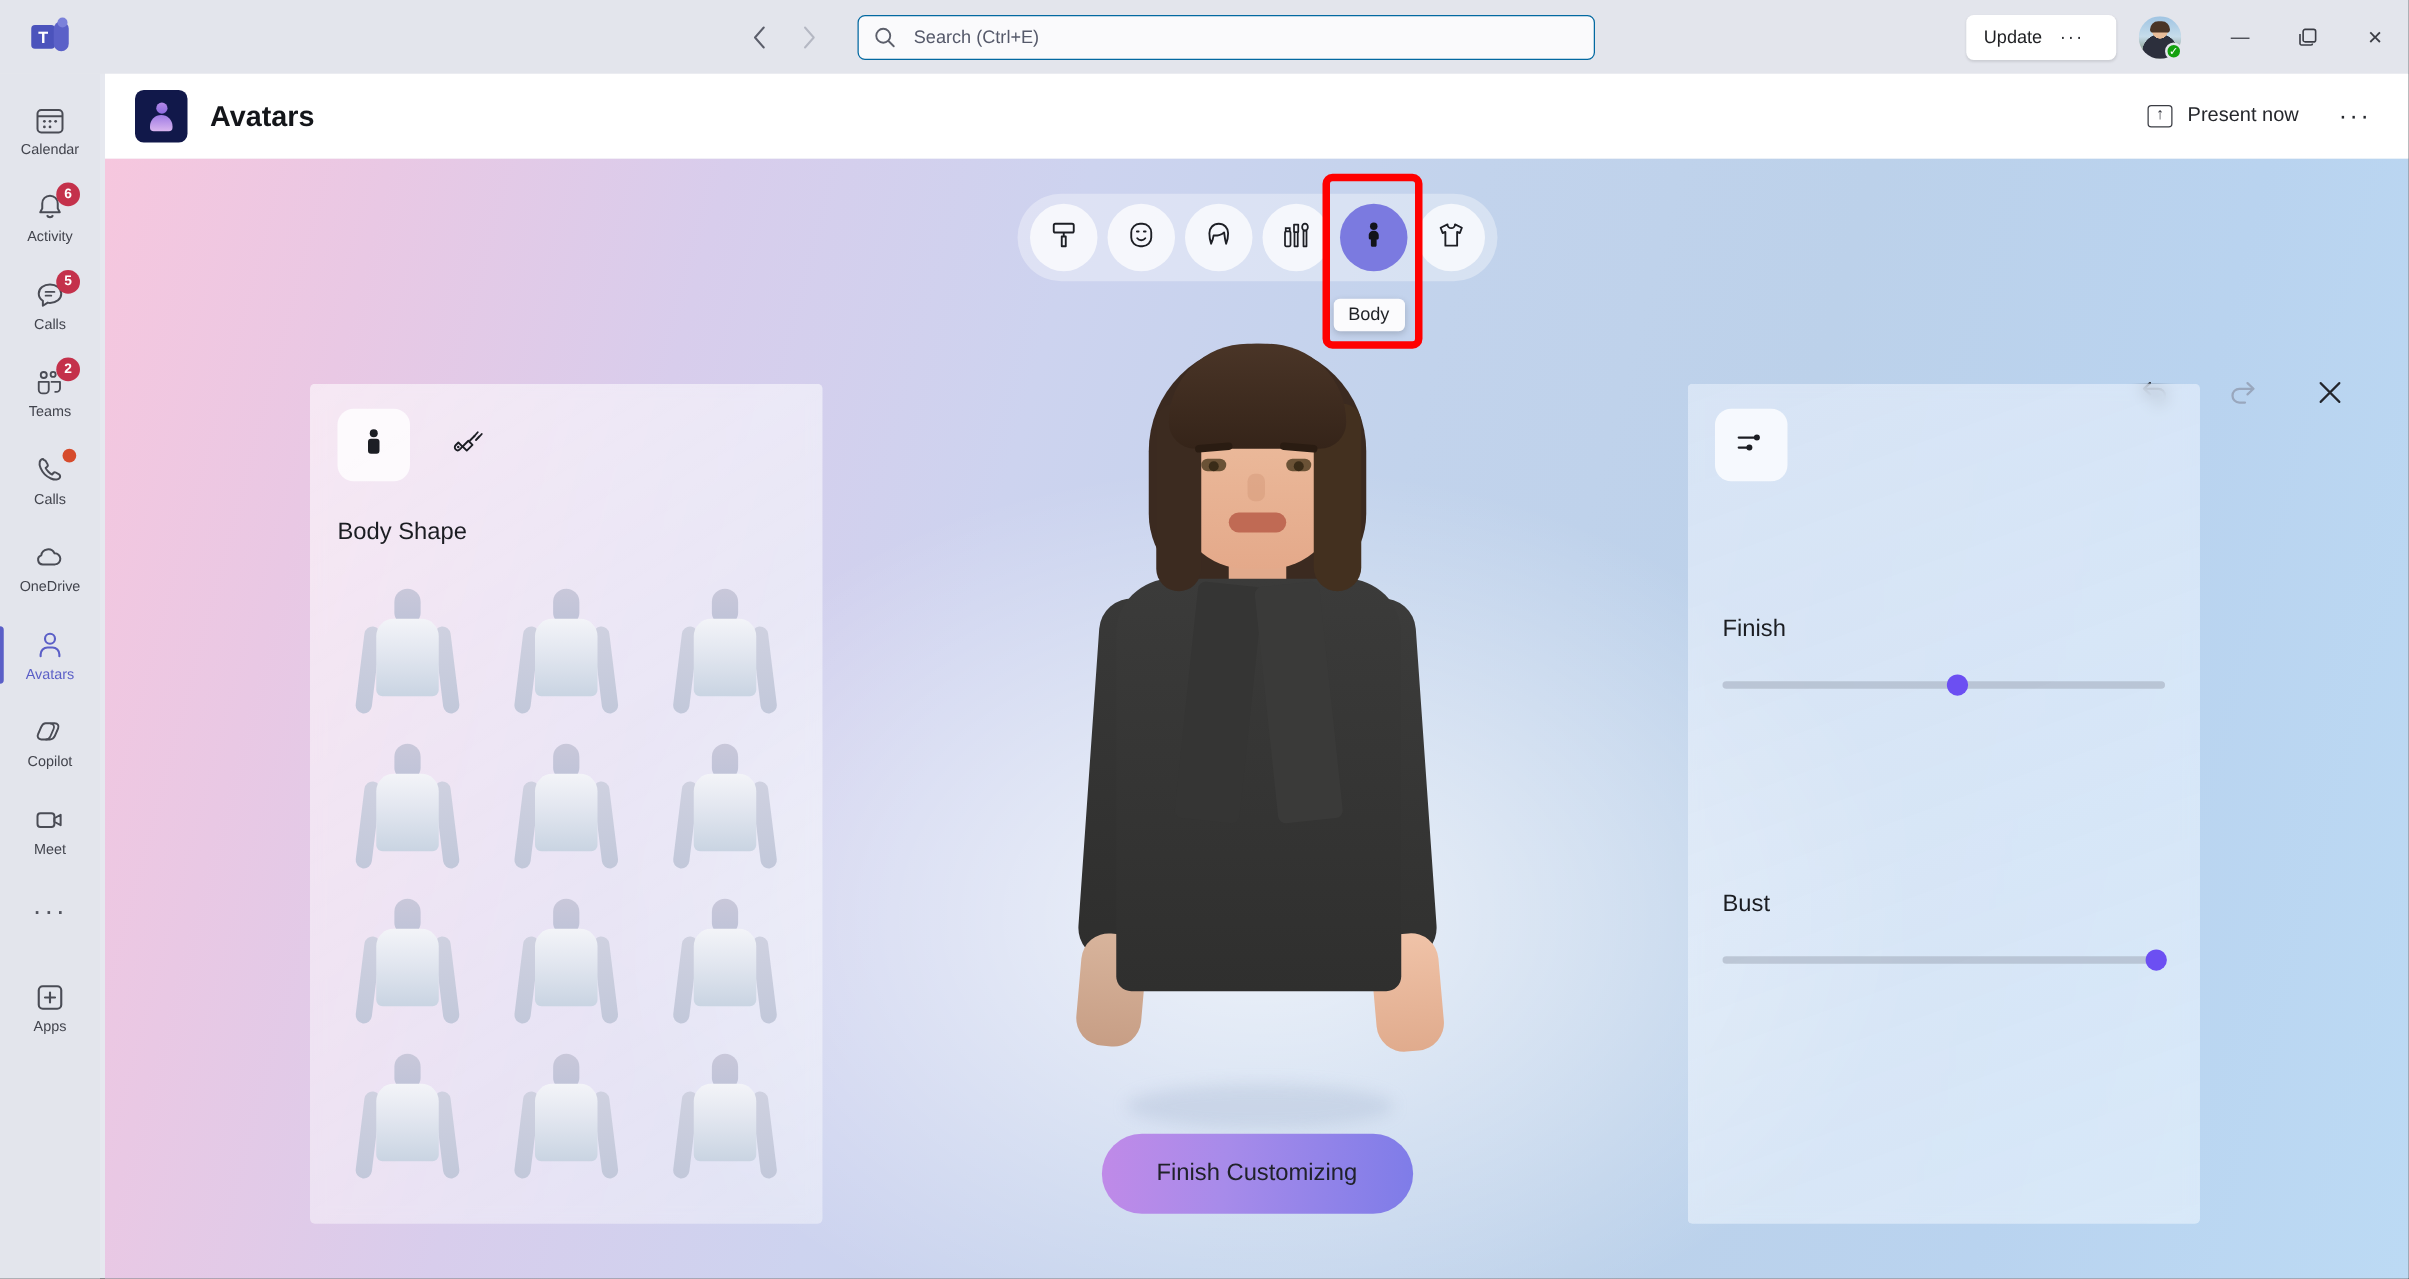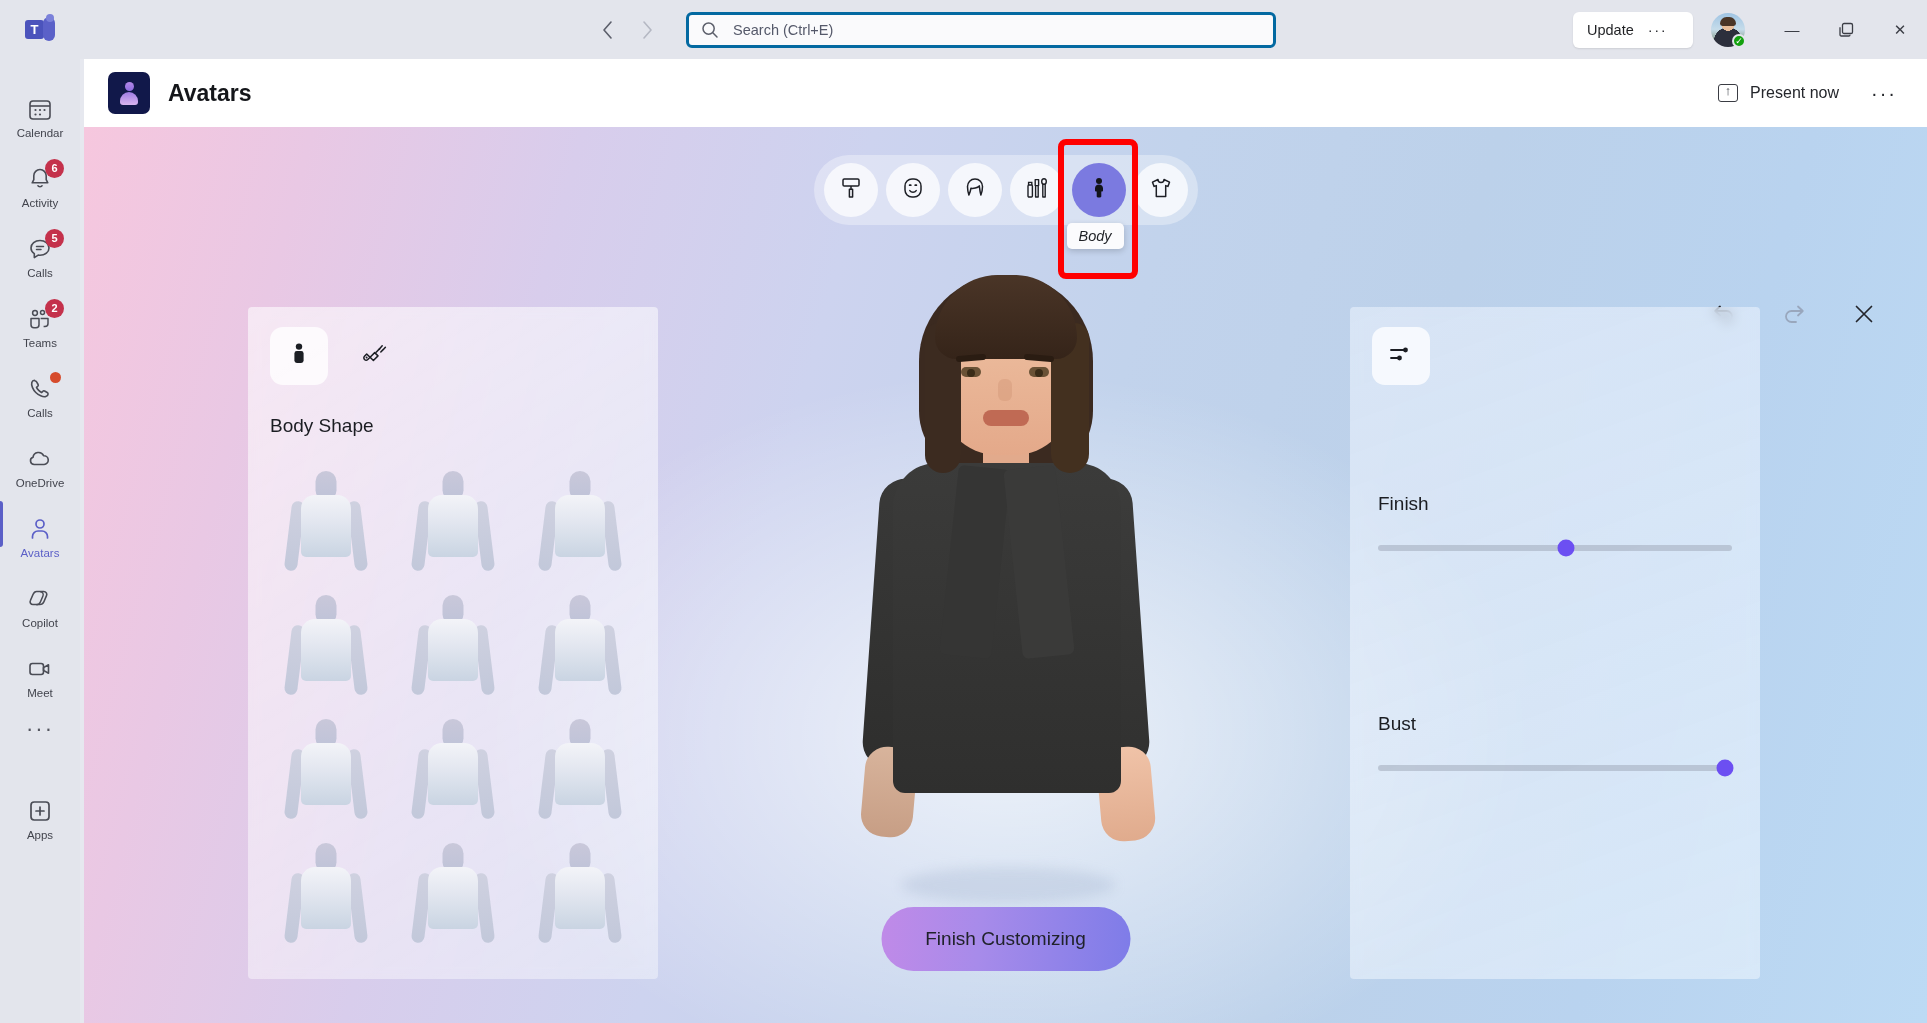--- a/index.html
+++ b/index.html
@@ -46,21 +46,21 @@
     font-size: 19px; color: #5c5f6b; cursor: pointer;
   }
   .tb-arrow.disabled { color: #b5b8c3; }
 
   .searchbox {
     margin-left: 22px;
     width: 590px; height: 36px;
     background: #fafafc; border-radius: 6px;
     display:flex; align-items:center;
     padding: 0 12px; cursor: text;
-    border: 3px solid #0369a1;
+    border: 1px solid #0369a1;
   }
   .searchbox .sicon { width: 20px; height: 20px; margin-right: 12px; color:#5c5f6b; display:flex; align-items:center;}
   .searchbox .stext { font-size: 14.5px; color: #55596a; }
 
   .tb-right { margin-left: auto; display:flex; align-items:center; height:59px; }
   .update-btn {
     height: 36px; min-width: 120px; background:#fff; border-radius:6px;
     display:flex; align-items:center; gap:14px; padding: 0 14px;
     font-size: 14.5px; color:#1f2023; cursor:pointer;
     box-shadow: 0 1px 2px rgba(0,0,0,.10);
@@ -97,21 +97,21 @@
   
   .rail {
     position:absolute; left:0; top:59px;
     width:80px; height:964px;
     background:#e3e5ec;
     display:flex; flex-direction:column; align-items:center;
     padding-top: 10px;
   }
   .rail-item {
     position:relative; width:80px; height:70px;
-    display:flex; flex-direction:column; align-items:center; justify-content:flex-end;
+    display:flex; flex-direction:column; align-items:center; justify-content:center;
     gap:4px; cursor:pointer;
   }
   .rail-item .ri-icon { position:relative; width:28px; height:28px; color:#4a4c55; display:flex; align-items:center; justify-content:center;}
   .rail-item .ri-label { font-size: 11.5px; color:#42444d; }
   .rail-item.active .ri-label { color:#5b5fc7; }
   .rail-item.active .ri-icon { color:#5b5fc7; }
   .rail-item.active::before {
     content:""; position:absolute; left:0; top:12px;
     width:3px; height:46px; background:#5b5fc7; border-radius:0 3px 3px 0;
   }
@@ -193,25 +193,24 @@
     cursor:pointer; color:#1d1f25;
   }
   .cat-btn.active { background:#7b7ae0; color:#13141a; }
   .cat-hl {
     position:absolute; top:-16px; left:244px;
     width:80px; height:140px;
     border:6px solid #ff0000; border-radius:8px;
     pointer-events:none;
   }
   .cat-tip {
-    position:absolute; top:68px; left:253px;
+    position:absolute; top:84px; left:253px;
     background:#fbfbfd; color:#1f2126;
     font-size:14.5px; border-radius:5px; padding:5px 12px;
     box-shadow:0 2px 6px rgba(0,0,0,.18);
-    font-style:italic;
   }
 
   .stage-actions {
     position:absolute; right:48px; top:172px;
     display:flex; align-items:center; gap:40px;
   }
   .sa-btn { width:30px; height:30px; display:flex; align-items:center; justify-content:center; cursor:pointer; color:#23252b; }
   .sa-btn.disabled { color:#99a7bd; }
 
   

